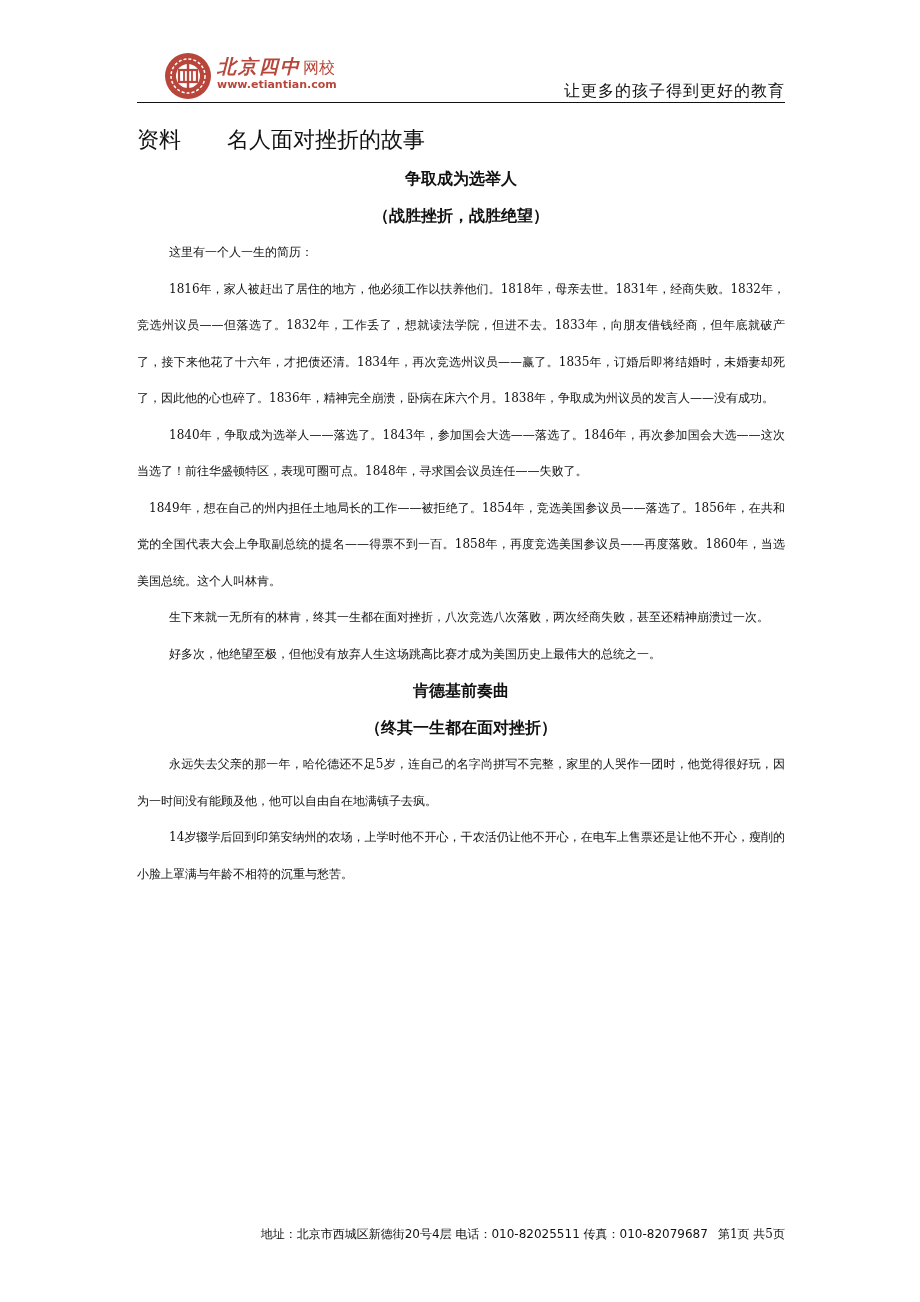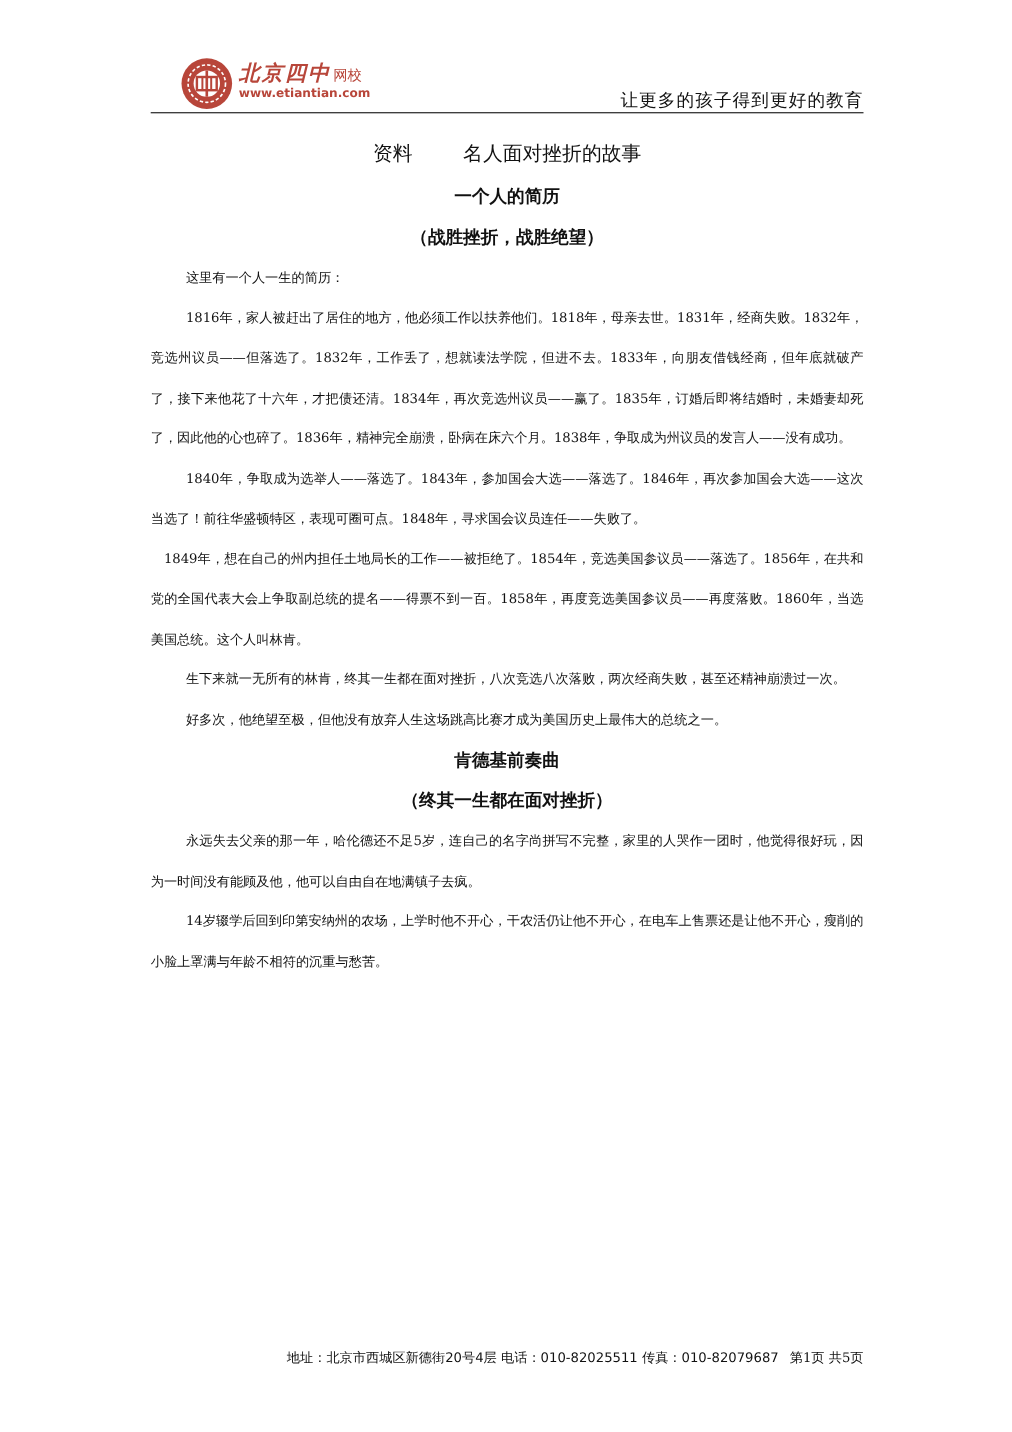--- a/index.html
+++ b/index.html
@@ -1,26 +1,26 @@
 <!DOCTYPE html>
 <html><head>
   <meta charset="utf-8">
   <style>
     html, body { margin: 0; padding: 0; background: #ffffff; }
     body { width: 920px; height: 1302px; position: relative; overflow: hidden; font-family: "DejaVu Serif", "Liberation Serif", serif; color: #111; }
     .header { position: absolute; left: 137px; top: 48px; width: 648px; height: 58px; }
     .logo-mark { position: absolute; left: 28px; top: 5px; width: 46px; height: 46px; border-radius: 50%; background: #b8463a; }
     .logo-mark svg { width: 46px; height: 46px; display: block; }
     .brand-name { position: absolute; left: 80px; top: 6px; font-family: "DejaVu Serif", serif; font-size: 19px; font-weight: bold; color: #b8463a; letter-spacing: 2px; font-style: italic; }
-    .brand-suffix { font-size: 13px; font-weight: normal; font-style: normal; letter-spacing: 0; margin-left: 2px; font-family: Liberation Serif, serif; }
+    .brand-suffix { font-size: 16px; font-weight: normal; font-style: normal; letter-spacing: 0; margin-left: 2px; font-family: Liberation Serif, serif; }
     .brand-url { position: absolute; left: 80px; top: 30px; font-family: "DejaVu Sans", sans-serif; font-size: 11px; font-weight: bold; color: #b8463a; }
     .slogan { position: absolute; right: 0; top: 33px; font-family: "DejaVu Sans", sans-serif; font-size: 16px; color: #111; letter-spacing: 1px; }
     .header-rule { position: absolute; left: 137px; top: 102px; width: 648px; height: 0; border-top: 1.5px solid #111; }
     .content { position: absolute; left: 137px; top: 112px; width: 648px; }
-    .title { text-align: center; font-size: 18px; font-weight: normal; margin: 8px 0 0 0; height: 40px; line-height: 40px; }
+    .title { text-align: left; font-size: 22px; font-weight: normal; margin: 8px 0 0 0; height: 40px; line-height: 40px; }
     .title .gap { display: inline-block; width: 46px; }
     .subtitle { text-align: center; font-size: 16px; font-weight: bold; font-family: "DejaVu Sans", sans-serif; height: 37px; line-height: 37px; margin: 0; }
     .para { font-size: 12px; line-height: 36.5px; margin: 0; text-align: justify; }
     .indent { text-indent: 32px; }
     .indent-small { text-indent: 12px; }
     .footer { position: absolute; left: 150px; top: 1226px; width: 635px; text-align: right; font-family: "DejaVu Sans", sans-serif; font-size: 12px; color: #111; white-space: nowrap; }
     .footer .pg { font-family: "DejaVu Serif", serif; font-size: 12px; margin-left: 10px; }
   </style>
 </head>
 <body>
@@ -40,21 +40,21 @@
   <div class="brand-name"><span>北京四中</span><span class="brand-suffix">网校</span></div>
   <div class="brand-url">www.etiantian.com</div>
   <div class="slogan">让更多的孩子得到更好的教育</div>
 </div>
 <div class="header-rule"></div>
 
 <div class="content">
   <h1 class="title"><span>资料</span><span class="gap"></span><span>名人面对挫折的故事</span></h1>
 
   <section>
-    <h2 class="subtitle">一个人的简历</h2>
+    <h2 class="subtitle">争取成为选举人</h2>
     <h3 class="subtitle">（战胜挫折，战胜绝望）</h3>
     <p class="para indent">这里有一个人一生的简历：</p>
     <p class="para indent">1816年，家人被赶出了居住的地方，他必须工作以扶养他们。1818年，母亲去世。1831年，经商失败。1832年，竞选州议员——但落选了。1832年，工作丢了，想就读法学院，但进不去。1833年，向朋友借钱经商，但年底就破产了，接下来他花了十六年，才把债还清。1834年，再次竞选州议员——赢了。1835年，订婚后即将结婚时，未婚妻却死了，因此他的心也碎了。1836年，精神完全崩溃，卧病在床六个月。1838年，争取成为州议员的发言人——没有成功。</p>
     <p class="para indent">1840年，争取成为选举人——落选了。1843年，参加国会大选——落选了。1846年，再次参加国会大选——这次当选了！前往华盛顿特区，表现可圈可点。1848年，寻求国会议员连任——失败了。</p>
     <p class="para indent-small">1849年，想在自己的州内担任土地局长的工作——被拒绝了。1854年，竞选美国参议员——落选了。1856年，在共和党的全国代表大会上争取副总统的提名——得票不到一百。1858年，再度竞选美国参议员——再度落败。1860年，当选美国总统。这个人叫林肯。</p>
     <p class="para indent">生下来就一无所有的林肯，终其一生都在面对挫折，八次竞选八次落败，两次经商失败，甚至还精神崩溃过一次。</p>
     <p class="para indent">好多次，他绝望至极，但他没有放弃人生这场跳高比赛才成为美国历史上最伟大的总统之一。</p>
   </section>
 
   <section>

